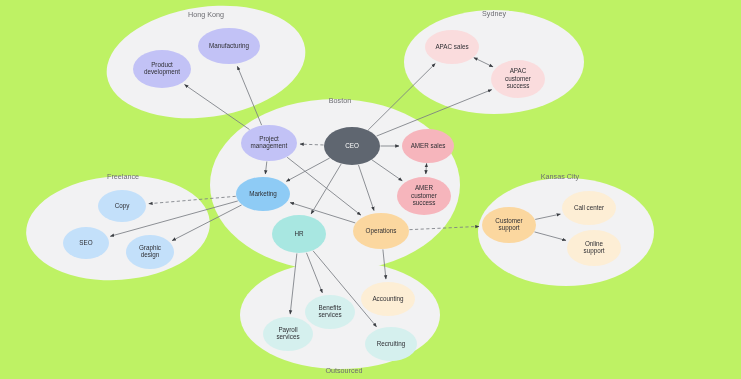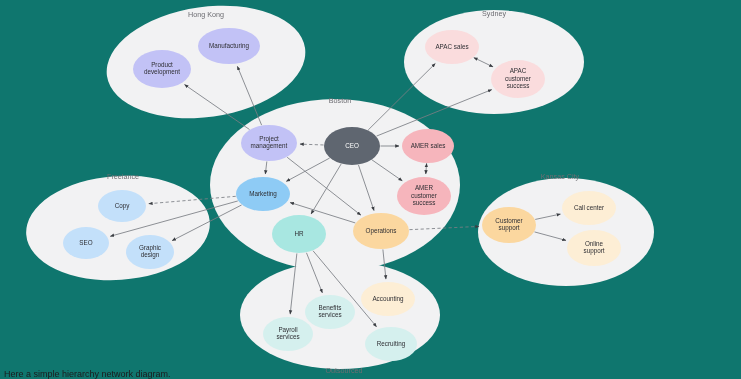--- a/index.html
+++ b/index.html
@@ -10,21 +10,21 @@
   body {
     width: 741px;
     height: 379px;
     overflow: hidden;
     font-family: "Liberation Sans", sans-serif;
   }
   #canvas {
     position: relative;
     width: 741px;
     height: 379px;
-    background: #0f766e;
+    background: #bef264;
   }
   #graph-svg {
     position: absolute;
     left: 0;
     top: 0;
     width: 741px;
     height: 379px;
   }
   .cluster-hull {
     fill: #f2f2f3;
@@ -218,14 +218,13 @@
       </g>
     <g id="cluster-labels-layer">
         <text x="206" y="15" class="cluster-label">Hong Kong</text>
         <text x="494" y="14" class="cluster-label">Sydney</text>
         <text x="340" y="101" class="cluster-label">Boston</text>
         <text x="123" y="177" class="cluster-label">Freelance</text>
         <text x="560" y="177" class="cluster-label">Kansas City</text>
         <text x="344" y="371" class="cluster-label">Outsourced</text>
       </g>
   </svg>
-  <div class="caption-text">Here a simple hierarchy network diagram.</div>
 </div>
 
 </body></html>

